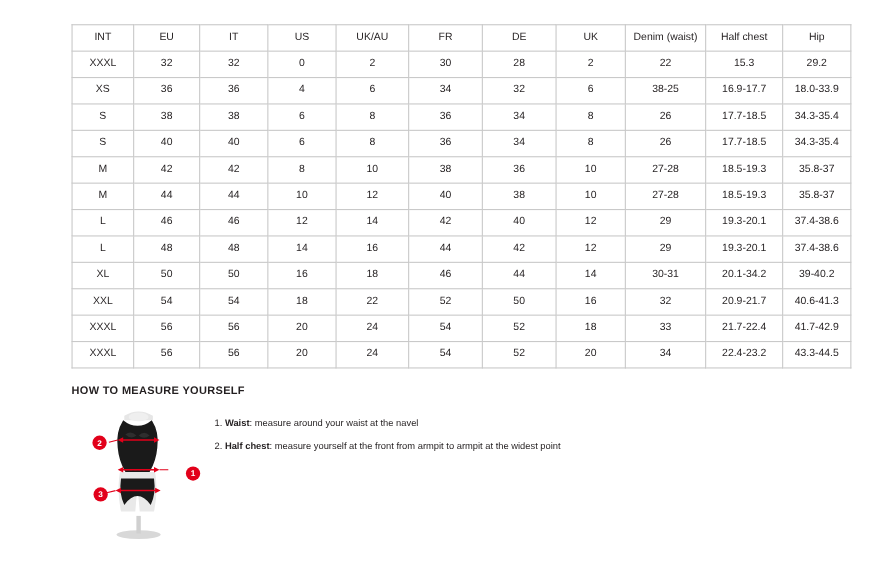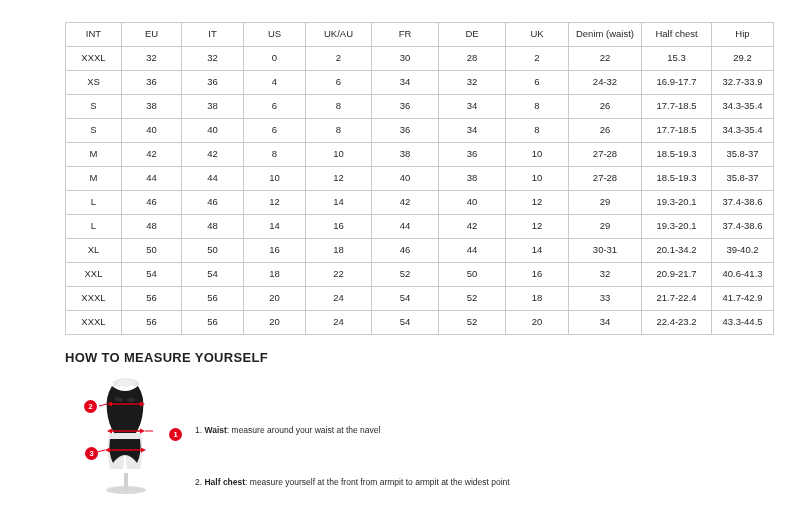--- a/index.html
+++ b/index.html
@@ -63,21 +63,21 @@
   col.c10 { width: 62px; }
 
   
   .measure-section {
     position: absolute;
     left: 65px;
     top: 350px;
     width: 668px;
   }
   .measure-title {
-    font-size: 13px;
+    font-size: 10px;
     font-weight: bold;
     letter-spacing: 0.3px;
     color: #231f20;
     margin-bottom: 8px;
   }
   .measure-body {
     position: relative;
     display: flex;
     align-items: flex-start;
   }
@@ -89,21 +89,20 @@
   }
   .notes-col {
     padding-top: 10px;
     padding-left: 10px;
   }
   .note {
     font-size: 8.5px;
     color: #231f20;
     margin-bottom: 11px;
     line-height: 1.2;
-    margin-top: 42px;
   }
   .note b { font-weight: bold; }
 
   
   .figure {
     position: absolute;
     left: 18px;
     top: 0;
     width: 86px;
     height: 122px;
@@ -175,23 +174,23 @@
         </tr>
         <tr>
           <td>XS</td>
           <td>36</td>
           <td>36</td>
           <td>4</td>
           <td>6</td>
           <td>34</td>
           <td>32</td>
           <td>6</td>
-          <td>24-32</td>
+          <td>38-25</td>
           <td>16.9-17.7</td>
-          <td>32.7-33.9</td>
+          <td>18.0-33.9</td>
         </tr>
         <tr>
           <td>S</td>
           <td>38</td>
           <td>38</td>
           <td>6</td>
           <td>8</td>
           <td>36</td>
           <td>34</td>
           <td>8</td>

